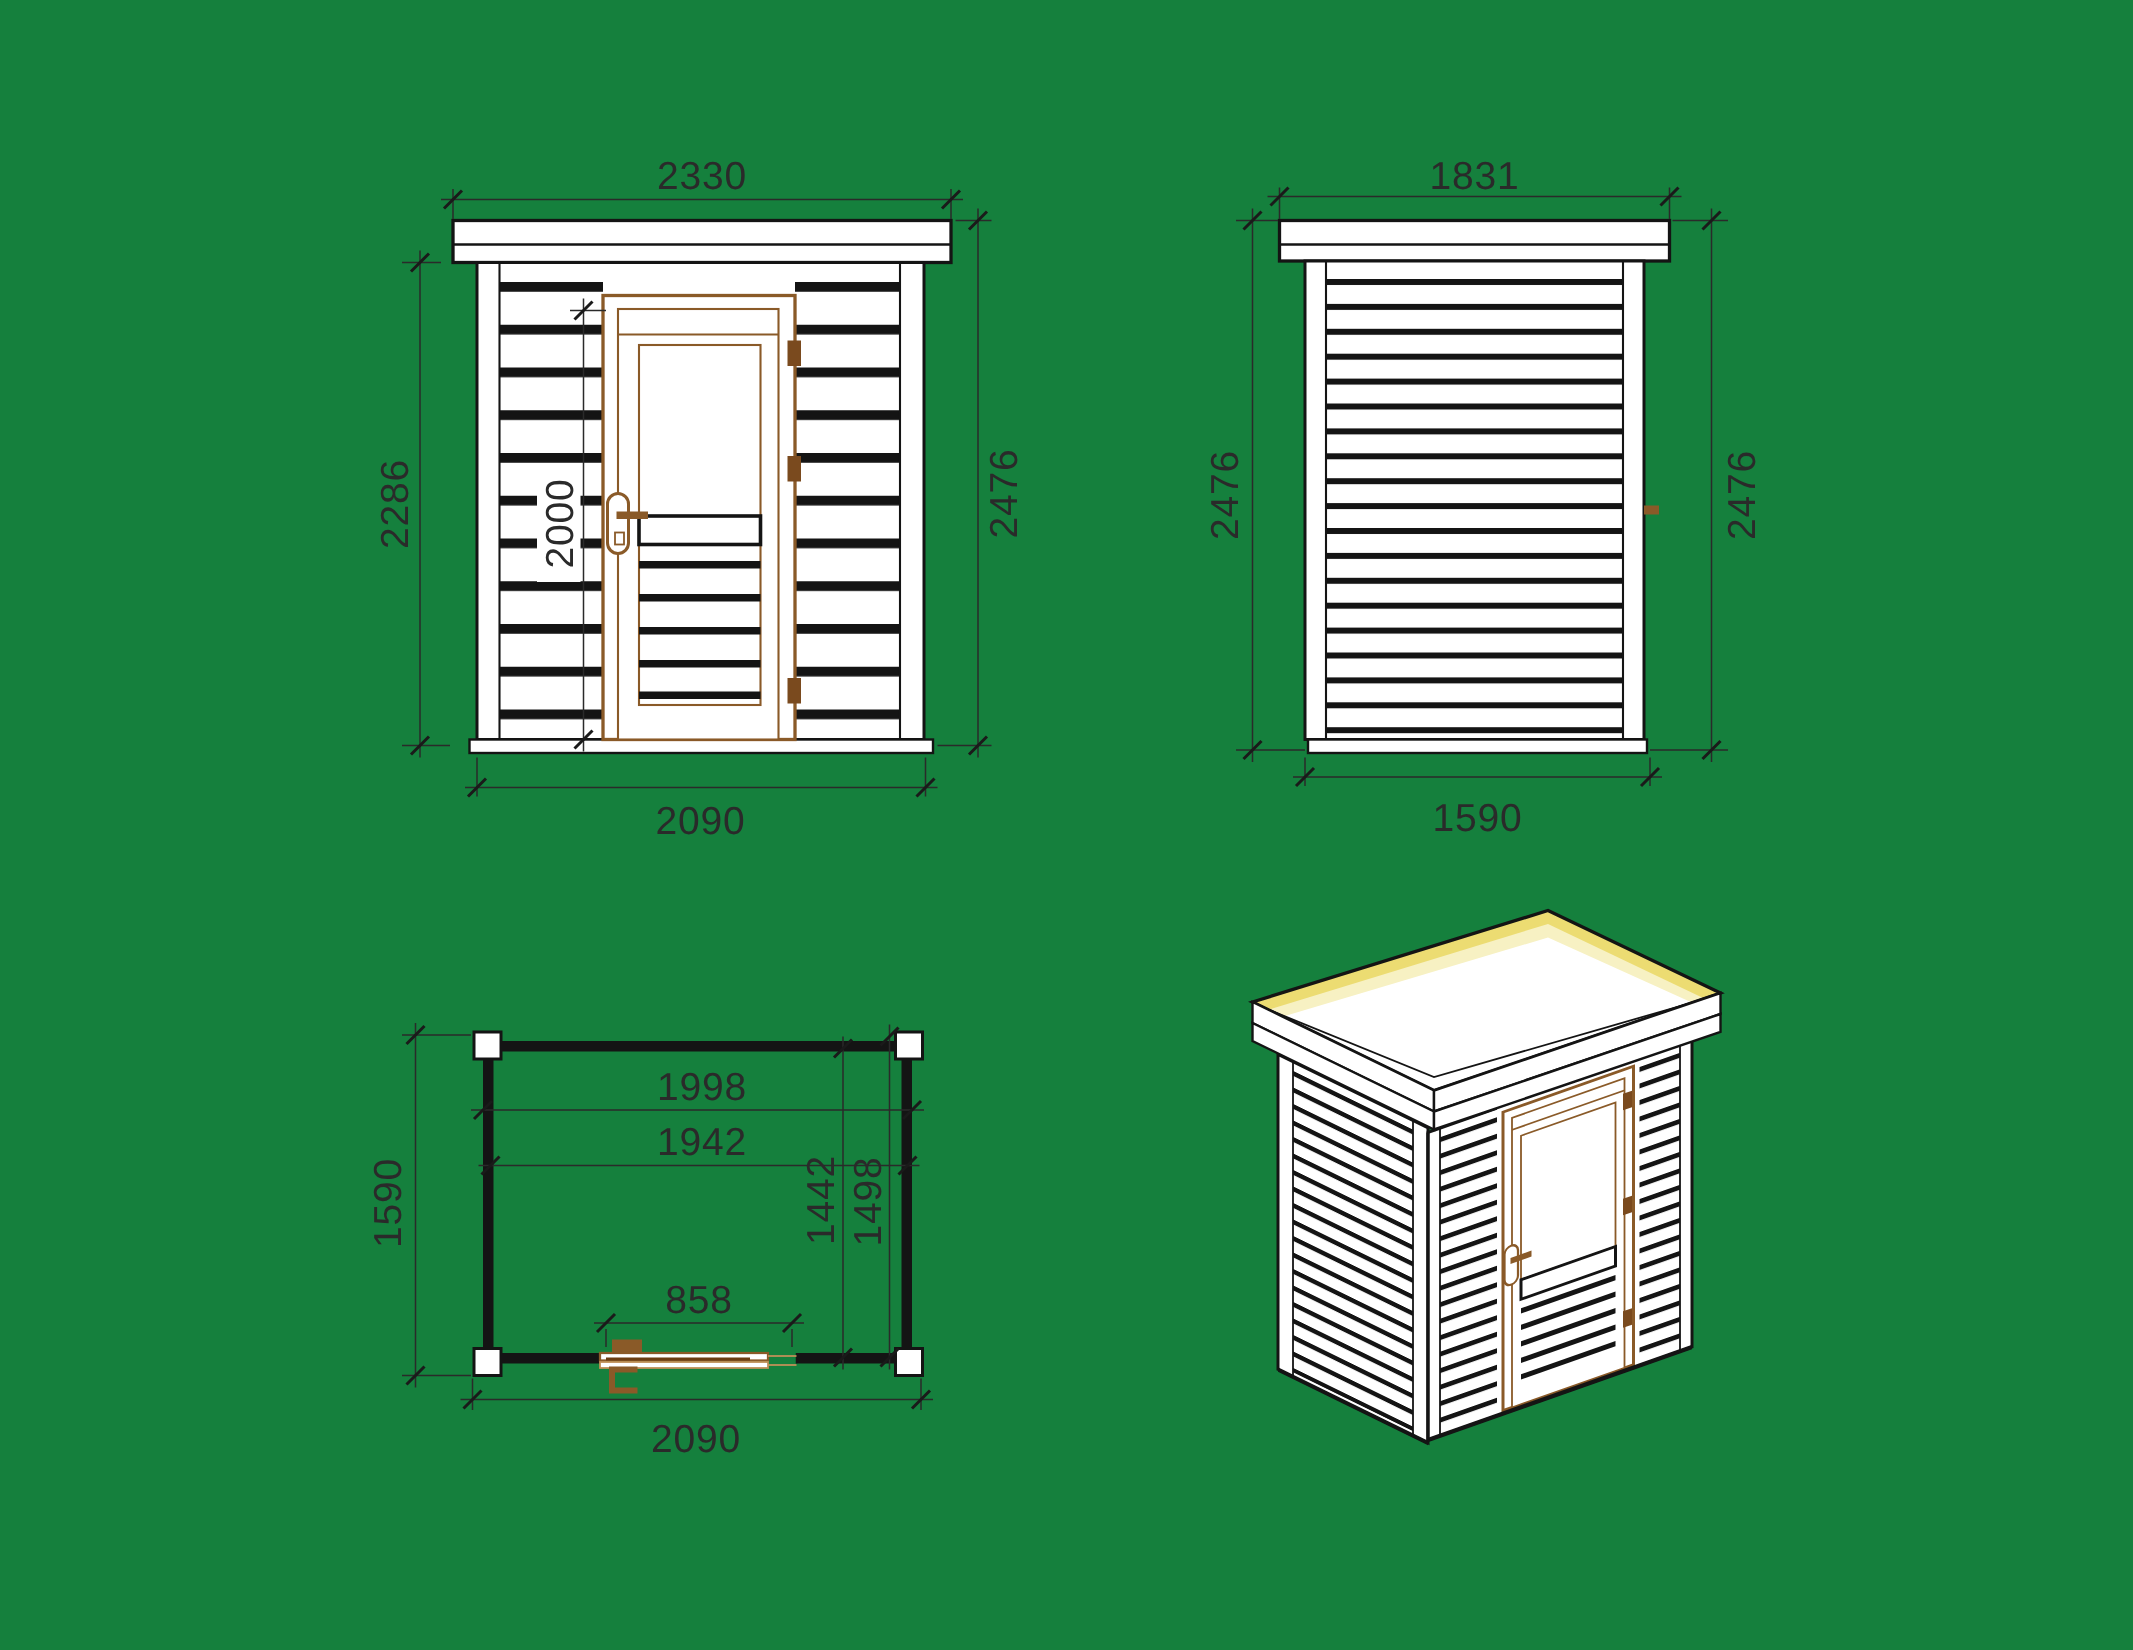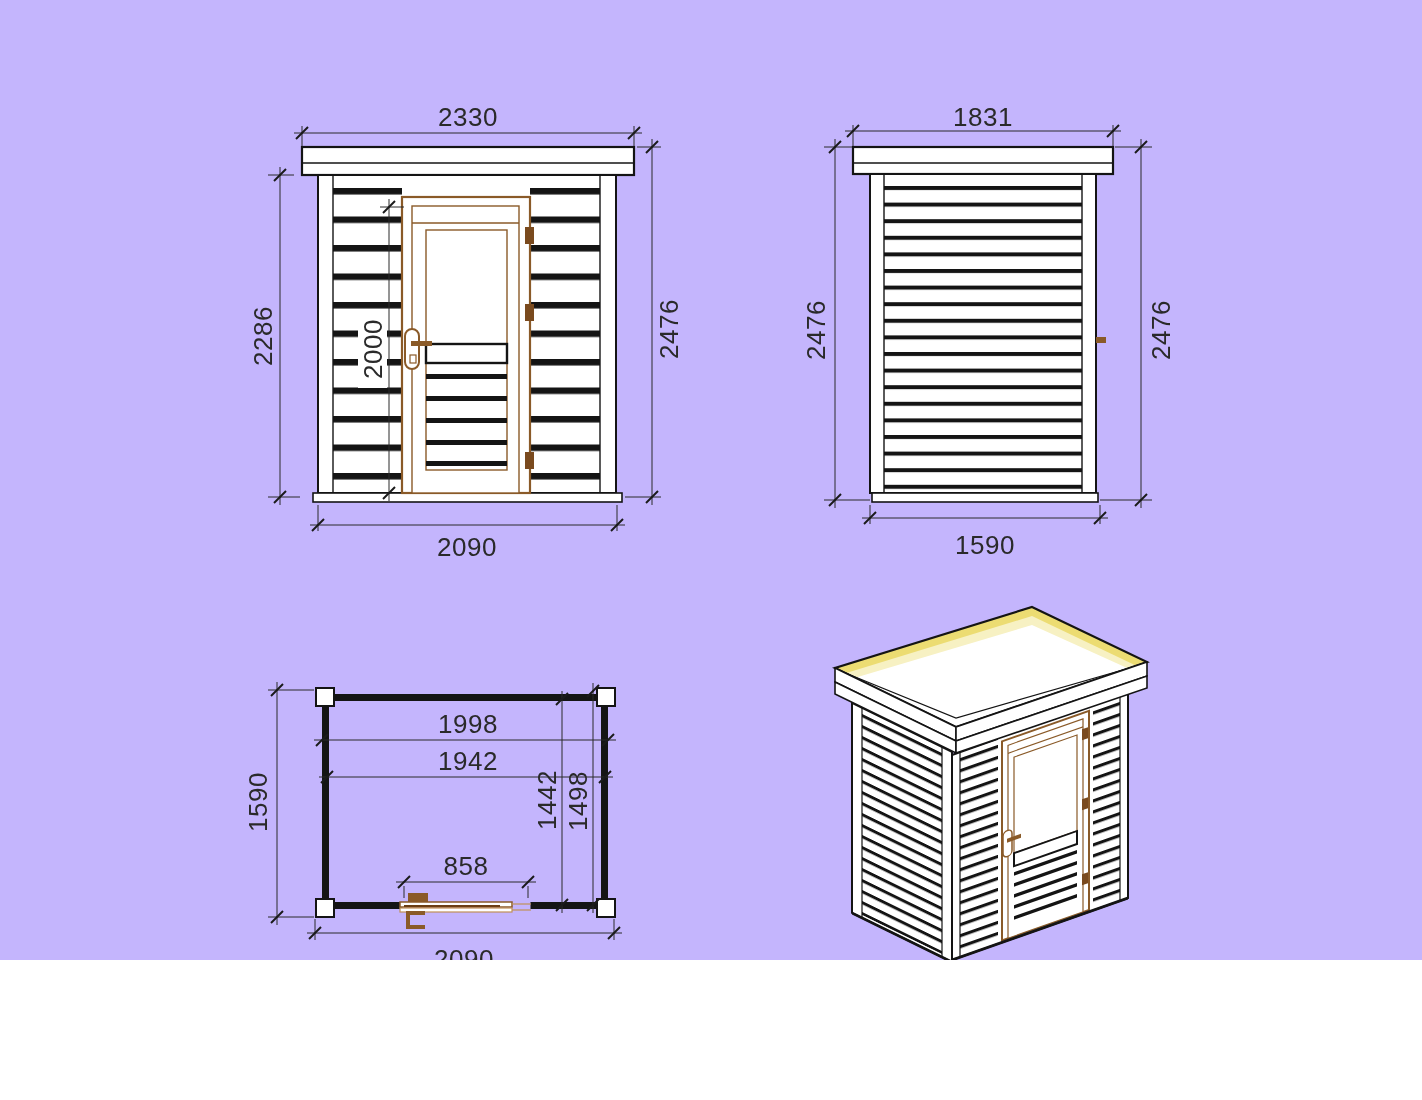--- a/index.html
+++ b/index.html
@@ -1,16 +1,16 @@
 <!DOCTYPE html>
 <html><head>
 <meta charset="utf-8">
 <style>
   html,body{margin:0;padding:0;background:#ffffff;}
-  .page{position:relative;width:1422px;height:960px;background:#c4b5fd;overflow:hidden;}
+  .page{position:relative;width:1422px;height:1100px;background:#15803d;overflow:hidden;}
   svg{position:absolute;left:0;top:0;}
   text{font-family:"Liberation Sans", sans-serif;font-size:26px;fill:#2a2a2a;letter-spacing:0.5px;}
   .dim line{stroke:#2a2a2a;stroke-width:1;}
   .dim .tick{stroke:#1a1a1a;stroke-width:2;}
   .outline{stroke:#141414;fill:#fff;}
 </style>
 </head>
 <body>
 
 <div class="page">

